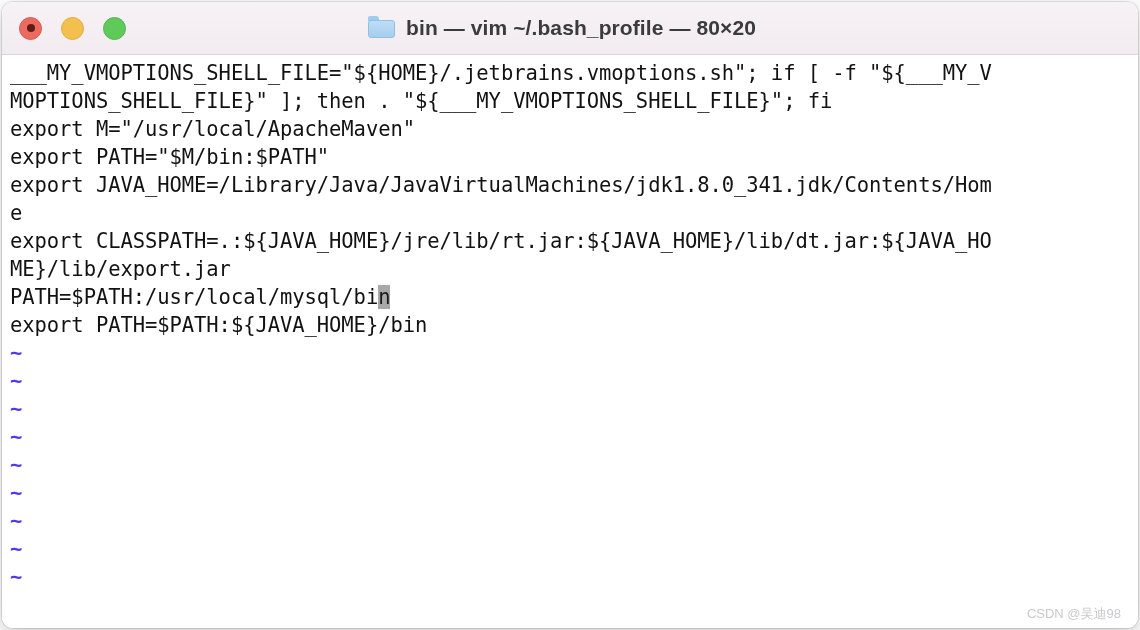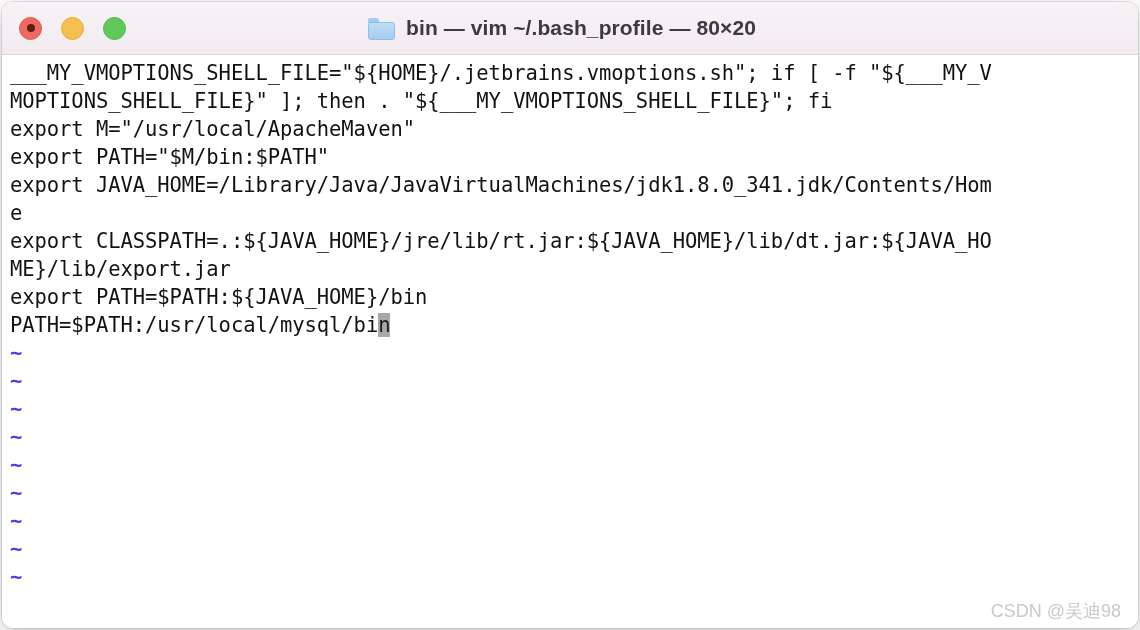--- a/index.html
+++ b/index.html
@@ -66,21 +66,21 @@
   .light.max     { background: #5fc95a; border: 1px solid #52b94e; }
   .light .dot {
     width: 8px;
     height: 8px;
     border-radius: 50%;
     background: #5e1c14;
   }
 
   .title-wrap {
     display: flex;
-    align-items: flex-end;
+    align-items: flex-start;
     gap: 11px;
     transform: translateX(-8px);
   }
   .folder-icon {
     width: 27px;
     height: 22px;
     position: relative;
     flex: 0 0 auto;
   }
   .folder-icon .tab {
@@ -134,21 +134,21 @@
     background: #a8a8a8;
     color: #1a1a1a;
   }
 
   
   .watermark {
     position: absolute;
     right: 17px;
     bottom: 5px;
     font-family: "Liberation Sans", sans-serif;
-    font-size: 18px;
+    font-size: 13px;
     color: #c9c9cc;
     white-space: nowrap;
     user-select: none;
   }
 </style>
 </head>
 <body>
 
 <div id="app">
   <div class="window">
@@ -174,22 +174,22 @@
     <div class="terminal">
       <div id="lines">
           <div class="vimline">___MY_VMOPTIONS_SHELL_FILE="${HOME}/.jetbrains.vmoptions.sh"; if [ -f "${___MY_V</div>
           <div class="vimline">MOPTIONS_SHELL_FILE}" ]; then . "${___MY_VMOPTIONS_SHELL_FILE}"; fi</div>
           <div class="vimline">export M="/usr/local/ApacheMaven"</div>
           <div class="vimline">export PATH="$M/bin:$PATH"</div>
           <div class="vimline">export JAVA_HOME=/Library/Java/JavaVirtualMachines/jdk1.8.0_341.jdk/Contents/Hom</div>
           <div class="vimline">e</div>
           <div class="vimline">export CLASSPATH=.:${JAVA_HOME}/jre/lib/rt.jar:${JAVA_HOME}/lib/dt.jar:${JAVA_HO</div>
           <div class="vimline">ME}/lib/export.jar</div>
+          <div class="vimline"><span>PATH=$PATH:/usr/local/mysql/bi</span><span class="cursor">n</span></div>
           <div class="vimline">export PATH=$PATH:${JAVA_HOME}/bin</div>
-          <div class="vimline"><span>PATH=$PATH:/usr/local/mysql/bi</span><span class="cursor">n</span></div>
           <div class="vimline tilde">~</div>
           <div class="vimline tilde">~</div>
           <div class="vimline tilde">~</div>
           <div class="vimline tilde">~</div>
           <div class="vimline tilde">~</div>
           <div class="vimline tilde">~</div>
           <div class="vimline tilde">~</div>
           <div class="vimline tilde">~</div>
           <div class="vimline tilde">~</div>
         </div>

